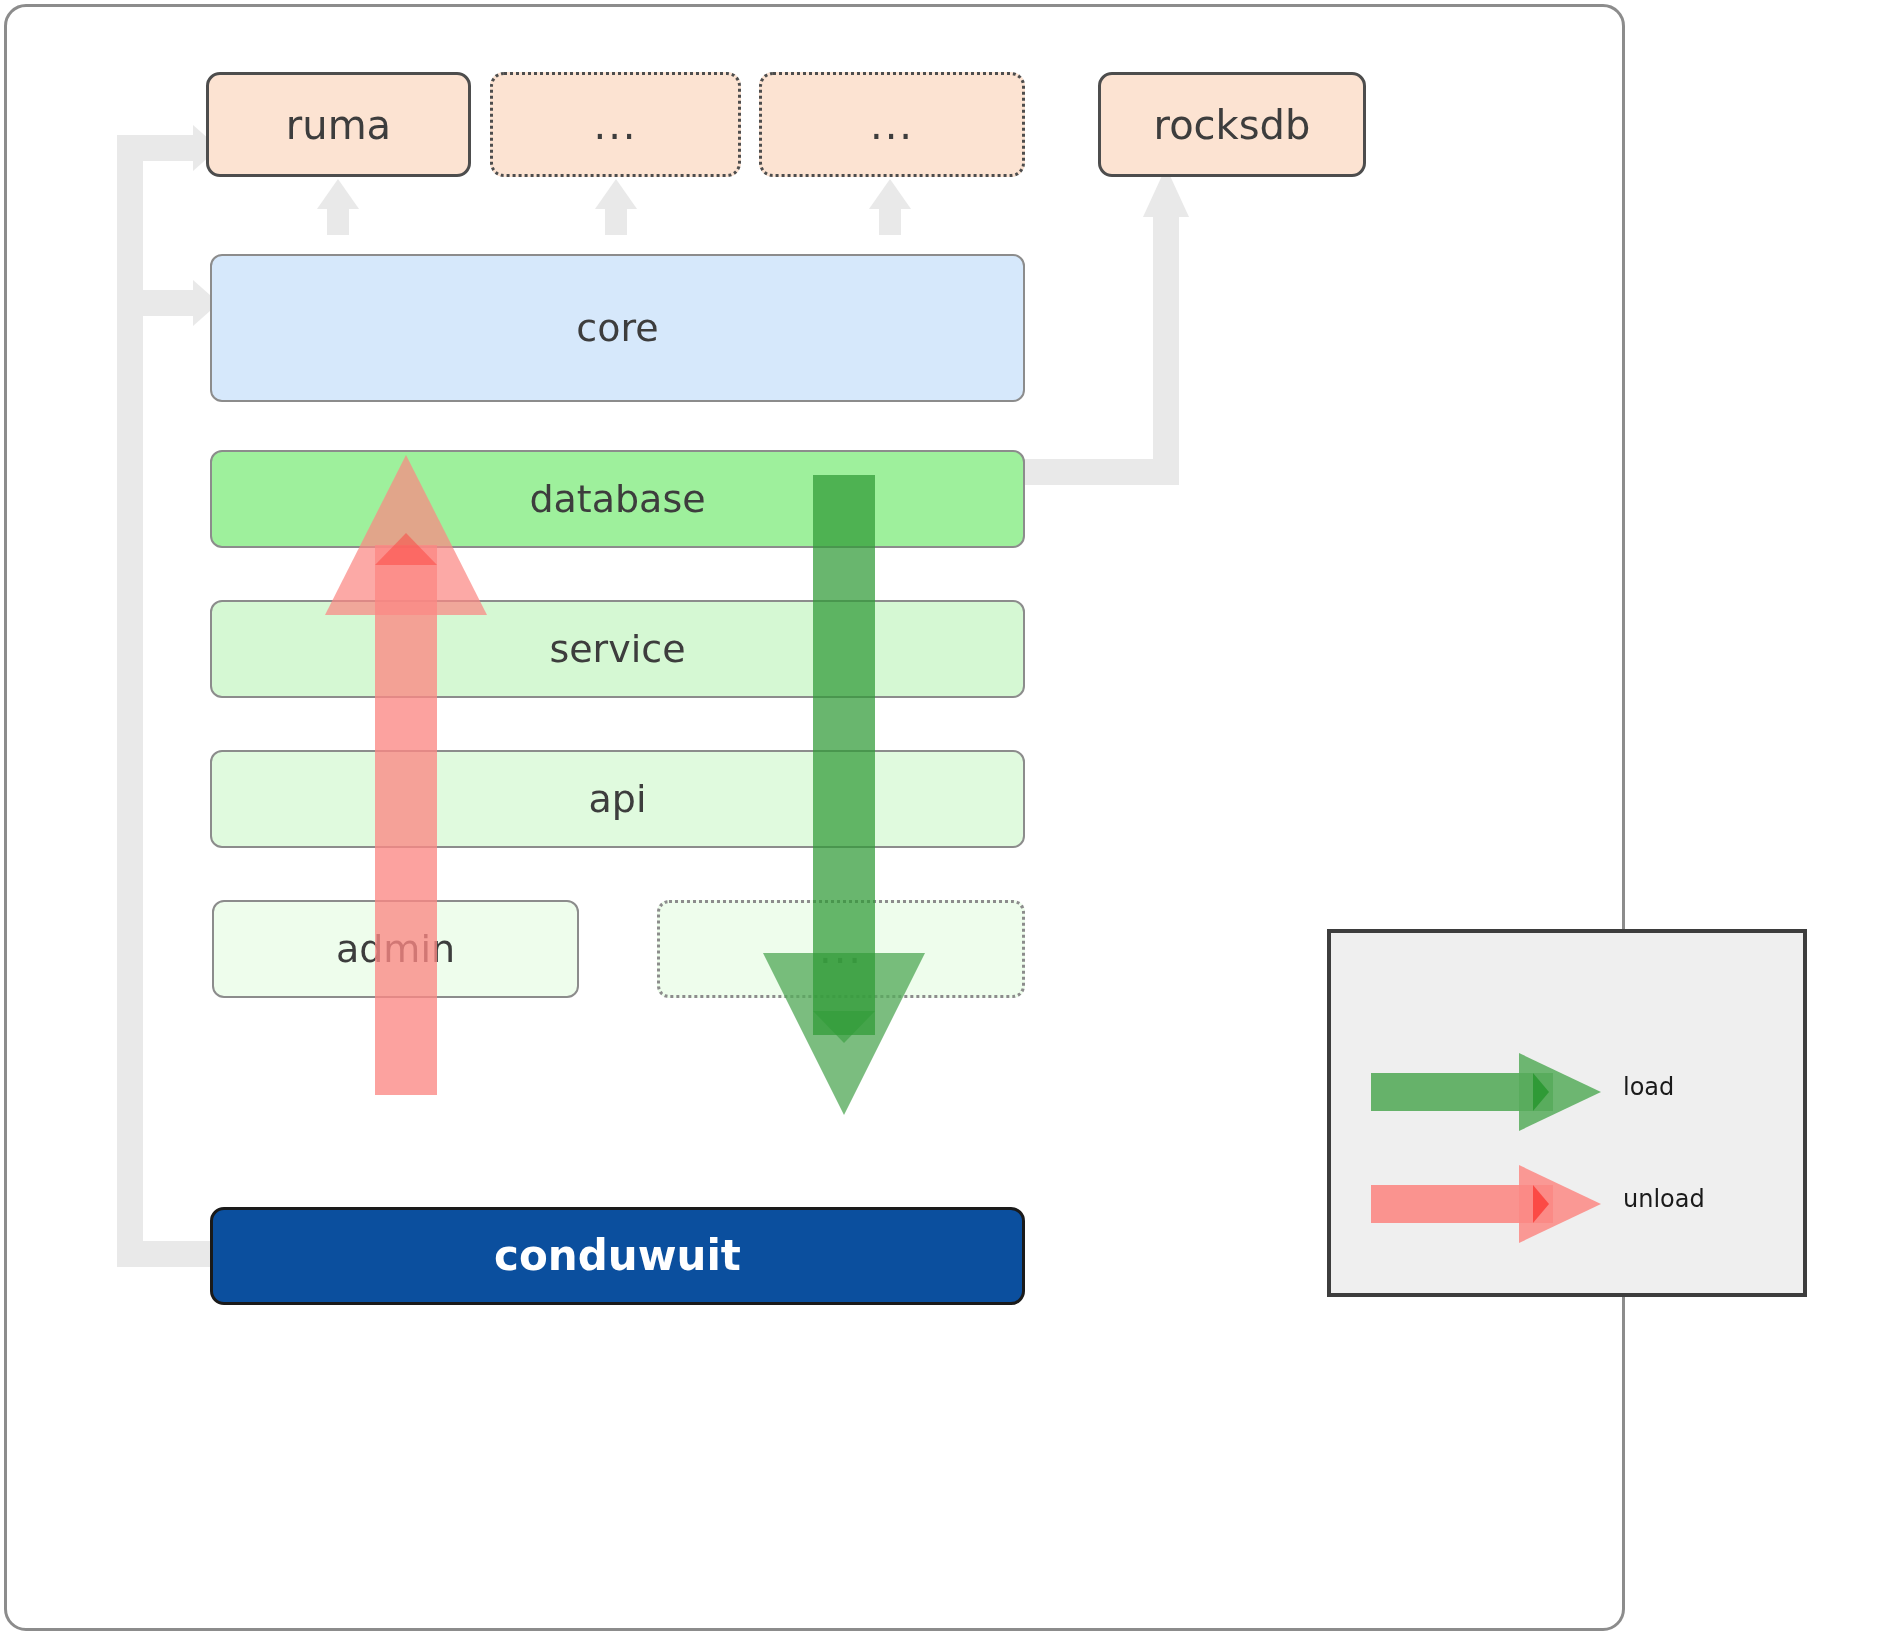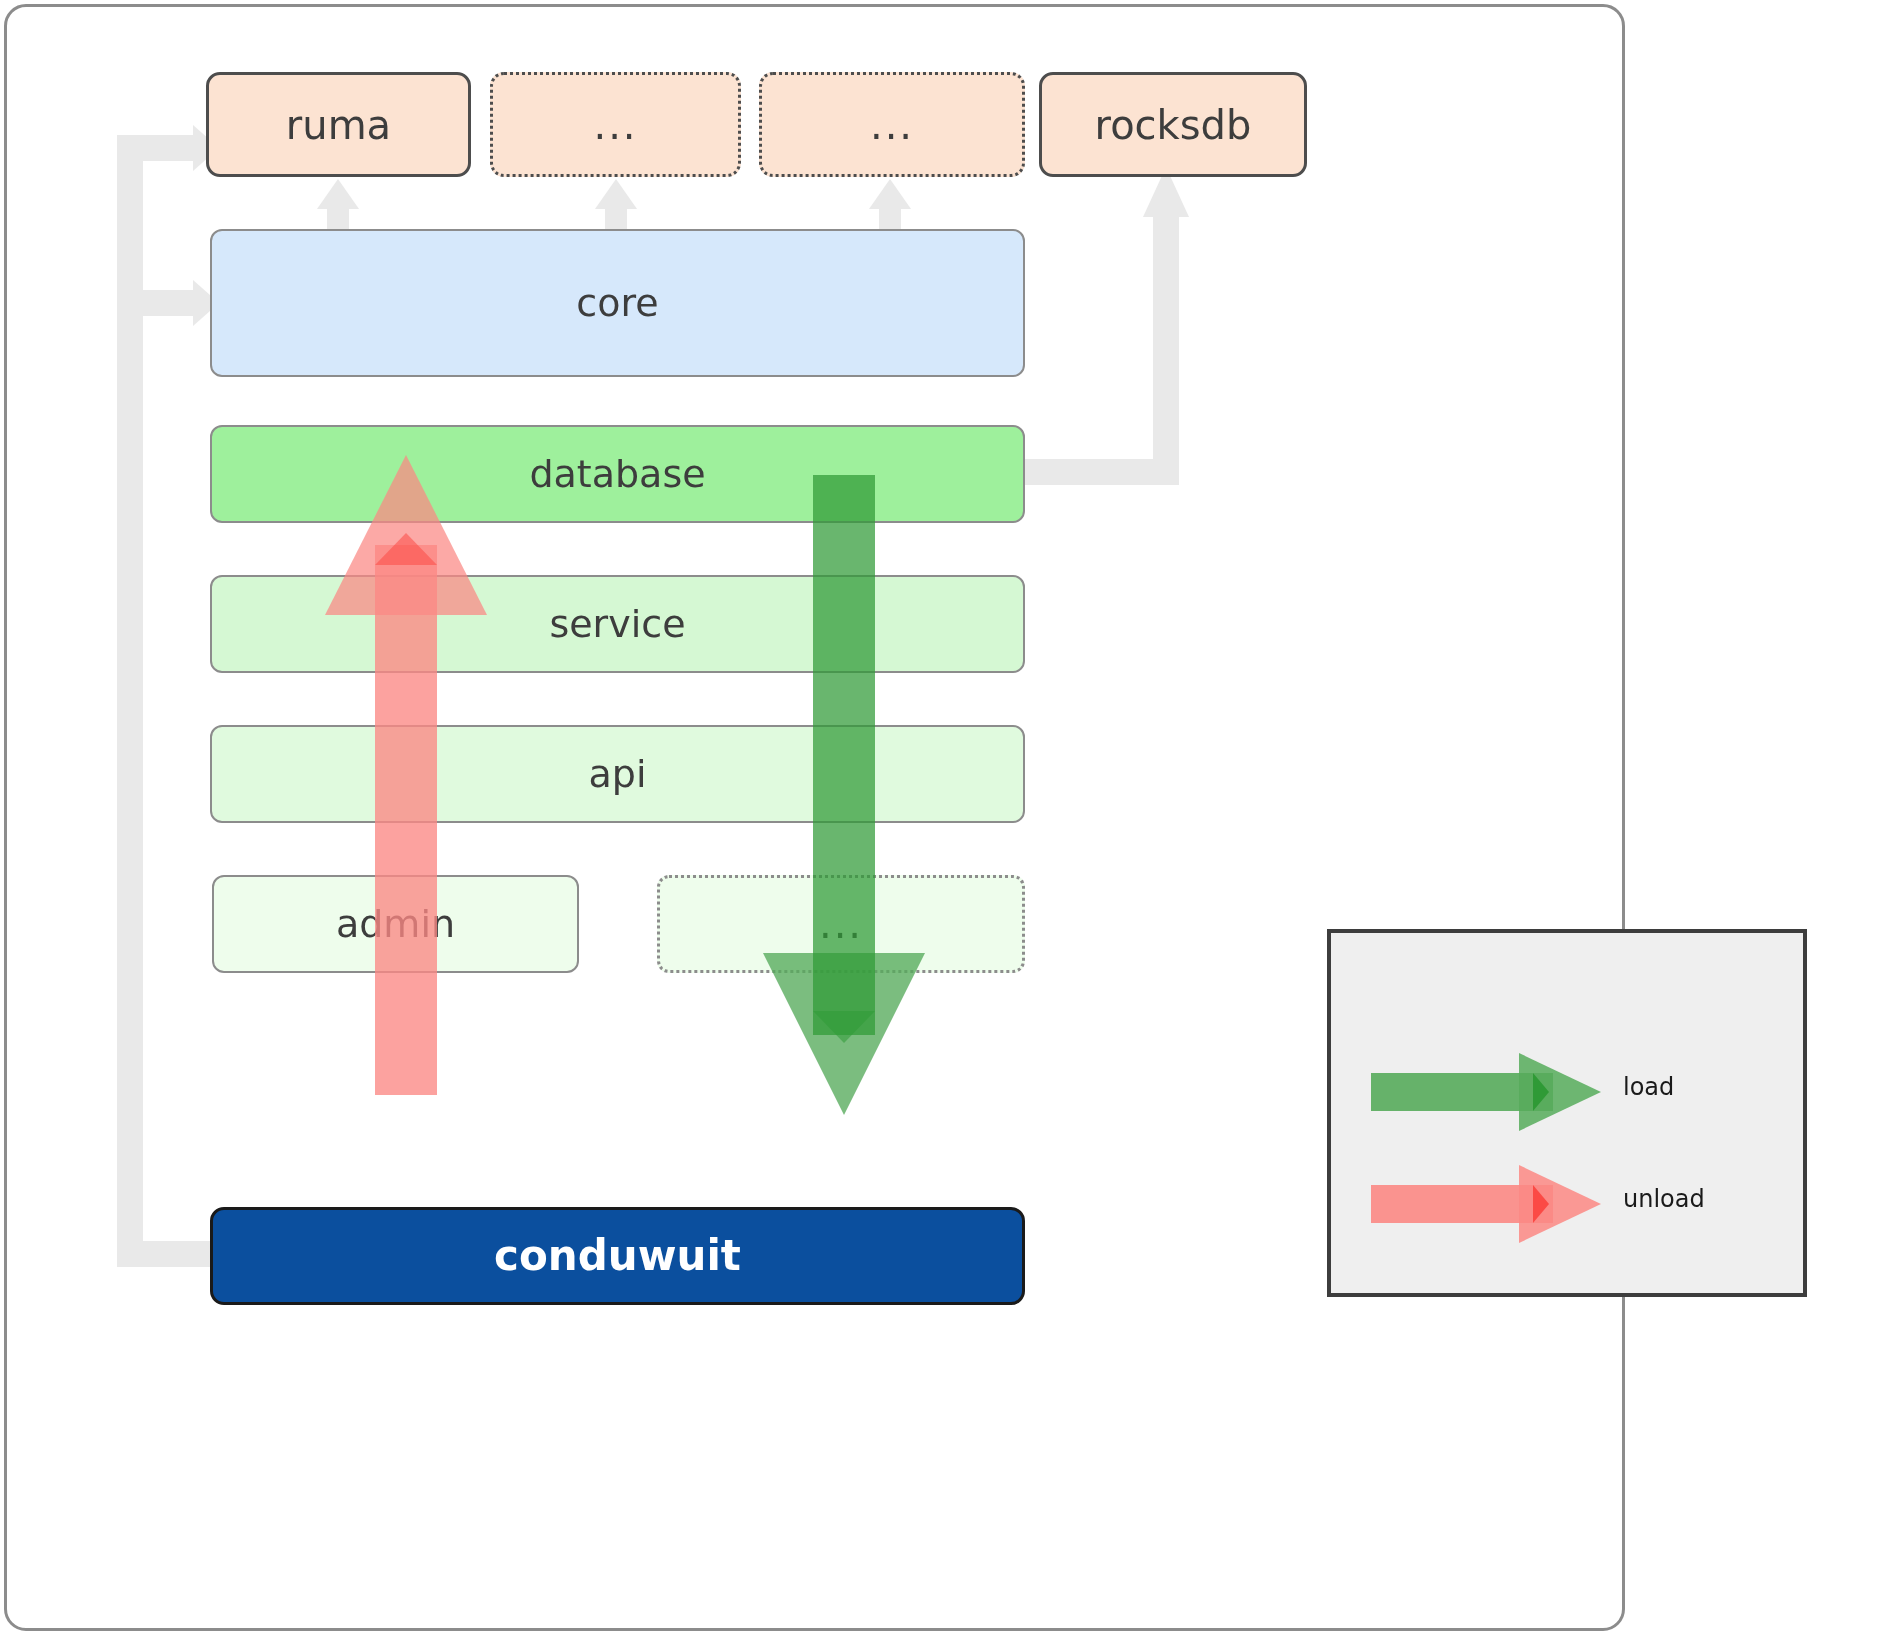--- a/index.html
+++ b/index.html
@@ -9,21 +9,21 @@
   .box{position:absolute;box-sizing:border-box;display:flex;align-items:center;
        justify-content:center;border-radius:12px;}
   .lbl{font-size:38px;color:#3d3d3d;line-height:1;}
 
   
   .dep{background:#fce3d2;border:3px solid #4d4d4d;border-radius:14px;}
   .dep.dotted{border:3px dotted #4d4d4d;}
   .dep .lbl{font-size:40px;}
 
   
-  .layer{border:2px solid #8c8c8c;}
+  .layer{border:2px solid #8c8c8c;margin-top:25px;}
   .layer.dotted{border:3px dotted #8c8c8c;}
 
   .ell{font-size:40px;letter-spacing:2px;color:#3d3d3d;}
 
   
   #conduwuit{background:#0b4f9e;border:3px solid #1a1a1a;border-radius:14px;justify-content:center;}
   #conduwuit .lbl{color:#ffffff;font-weight:bold;font-size:42px;}
 
   
   .gconn{position:absolute;background:#e9e9e9;}
@@ -67,21 +67,21 @@
 
   <div class="box dep" style="left:199px;top:65px;width:265px;height:105px;">
     <span class="lbl">ruma</span>
   </div>
   <div class="box dep dotted" style="left:483px;top:65px;width:251px;height:105px;">
     <span class="ell">...</span>
   </div>
   <div class="box dep dotted" style="left:752px;top:65px;width:266px;height:105px;">
     <span class="ell">...</span>
   </div>
-  <div class="box dep" style="left:1032px;top:65px;width:268px;height:105px;">
+  <div class="box dep" style="left:1091px;top:65px;width:268px;height:105px;">
     <span class="lbl">rocksdb</span>
   </div>
 
   <div class="box layer" style="left:203px;top:222px;width:815px;height:148px;background:#d6e8fb;">
     <span class="lbl">core</span>
   </div>
 
   <div class="box layer" style="left:203px;top:418px;width:815px;height:98px;background:#9ef09c;">
     <span class="lbl">database</span>
   </div>

